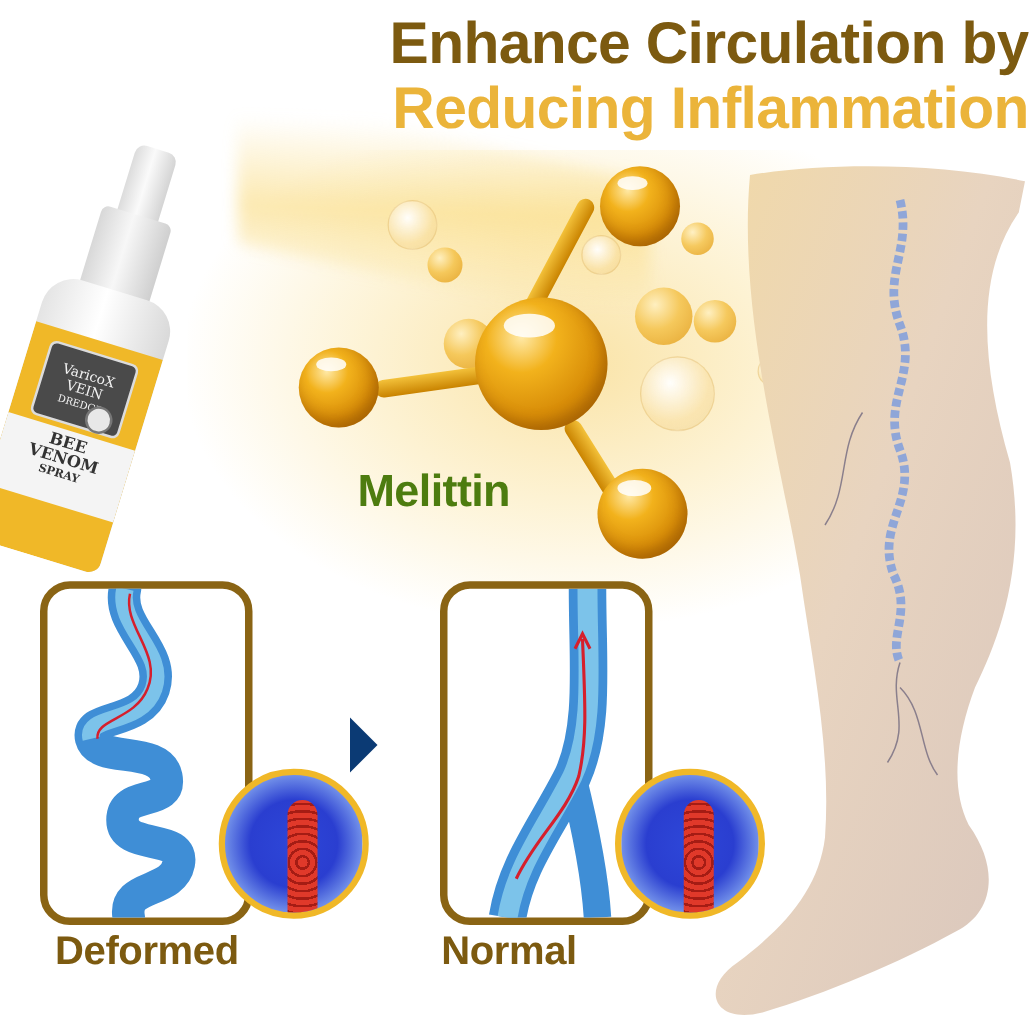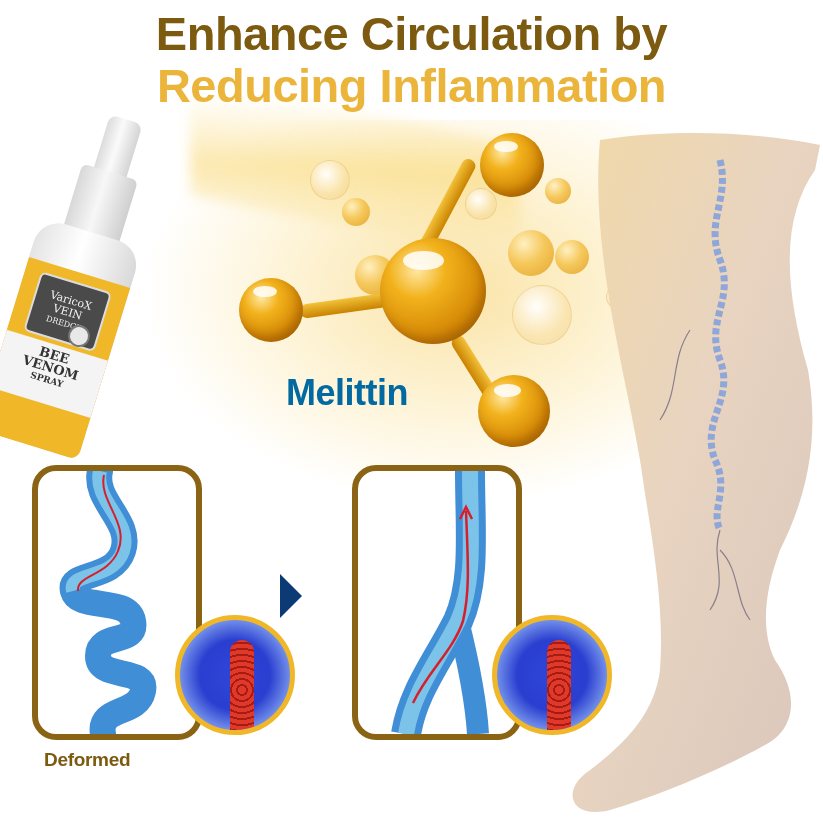--- a/index.html
+++ b/index.html
@@ -14,21 +14,21 @@
     background: radial-gradient(ellipse at 55% 45%, rgba(246,205,95,0.55) 0%, rgba(250,222,140,0.35) 40%, rgba(255,255,255,0) 72%);
     pointer-events: none;
   }
   .beam {
     position: absolute; left: 190px; top: 110px; width: 330px; height: 120px;
     background: linear-gradient(170deg, rgba(255,255,255,0) 10%, rgba(249,214,110,0.55) 50%, rgba(255,255,255,0) 90%);
     transform: skewY(12deg);
     filter: blur(6px);
   }
 
-  .headline { position: absolute; left: 0; top: 8px; width: 823px; text-align: center; font-weight: 700; line-height: 52px; letter-spacing: -0.5px; }
+  .headline { position: absolute; left: 0; top: 8px; width: 823px; text-align: right; font-weight: 700; line-height: 52px; letter-spacing: -0.5px; }
   .headline .l1 { display: block; font-size: 47px; color: #7c5a10; }
   .headline .l2 { display: block; font-size: 47px; color: #ebb43a; }
 
   
   .bottle { position: absolute; left: 10px; top: 110px; width: 120px; height: 340px; transform: rotate(17deg); transform-origin: 60px 170px; }
   .bottle .pump { position: absolute; left: 50px; top: 0; width: 34px; height: 60px; border-radius: 8px 8px 4px 4px; background: linear-gradient(90deg,#dcdcdc,#fafafa 45%,#d4d4d4); }
   .bottle .cap { position: absolute; left: 38px; top: 55px; width: 58px; height: 70px; border-radius: 6px; background: linear-gradient(90deg,#d8d8d8,#f7f7f7 45%,#cfcfcf); }
   .bottle .body { position: absolute; left: 14px; top: 118px; width: 106px; height: 222px; border-radius: 26px 26px 10px 10px; background: linear-gradient(90deg,#e4e4e4,#ffffff 45%,#d9d9d9); overflow: hidden; }
   .bottle .label { position: absolute; left: 0; top: 42px; width: 106px; height: 180px; background: #f0b828; }
   .bottle .brand-badge { position: absolute; left: 16px; top: 52px; width: 74px; height: 62px; background: #4a4a4a; border: 2px solid #dcdcdc; border-radius: 6px; color: #f2f2f2; font-family: "DejaVu Serif", serif; text-align: center; font-size: 11px; line-height: 12px; padding-top: 12px; }
@@ -42,39 +42,39 @@
     background: radial-gradient(circle at 35% 30%, #ffe9a6 0%, #f2b21c 28%, #d88d08 62%, #a86200 100%);
     box-shadow: inset -4px -6px 10px rgba(120,60,0,0.35); }
   .ball::after { content: ""; position: absolute; left: 22%; top: 12%; width: 38%; height: 18%; border-radius: 50%; background: rgba(255,255,255,0.85); }
   .ghost { position: absolute; border-radius: 50%;
     background: radial-gradient(circle at 40% 35%, rgba(255,255,255,0.95), rgba(248,222,160,0.55) 60%, rgba(230,190,110,0.35));
     border: 1px solid rgba(220,180,100,0.35); }
   .smallball { position: absolute; border-radius: 50%;
     background: radial-gradient(circle at 35% 30%, #fff0c0, #f4c24a 45%, #e09a18); opacity: 0.85; }
   .bond { position: absolute; height: 14px; background: linear-gradient(180deg,#f3c13a,#c98300); border-radius: 7px; transform-origin: 0 50%; }
 
-  .melittin { position: absolute; left: 286px; top: 372px; font-size: 36px; font-weight: 700; color: #0369a1; letter-spacing: -0.5px; }
+  .melittin { position: absolute; left: 286px; top: 372px; font-size: 36px; font-weight: 700; color: #4d7c0f; letter-spacing: -0.5px; }
 
   
   .leg { position: absolute; left: 570px; top: 130px; width: 260px; height: 700px; }
 
   
   .panel { position: absolute; border: 6px solid #8a6414; border-radius: 24px; background: #ffffff; }
   .p1 { left: 32px; top: 465px; width: 170px; height: 275px; }
   .p2 { left: 352px; top: 465px; width: 170px; height: 275px; }
   .zoomcircle { position: absolute; width: 120px; height: 120px; border-radius: 50%; border: 5px solid #f0b828; overflow: hidden;
     background: radial-gradient(circle at 50% 50%, #2e47d8 0%, #2a3ed0 45%, #6f8de8 70%, #dfe7f4 100%); }
   .c1 { left: 175px; top: 615px; }
   .c2 { left: 492px; top: 615px; }
   .cells { position: absolute; left: 50px; top: 20px; width: 24px; height: 100px; border-radius: 12px;
     background: repeating-radial-gradient(circle at 50% 50%, #e0392a 0 4px, #a51c14 4px 6px); }
 
   .arrow { position: absolute; left: 280px; top: 574px; width: 0; height: 0; border-top: 22px solid transparent; border-bottom: 22px solid transparent; border-left: 22px solid #0b3a74; }
 
-  .caption { position: absolute; font-size: 19px; font-weight: 700; color: #7c5a10; line-height: 30px; letter-spacing: -0.3px; }
+  .caption { position: absolute; font-size: 32px; font-weight: 700; color: #7c5a10; line-height: 30px; letter-spacing: -0.3px; }
   .cap1 { left: 44px; top: 745px; }
   .cap2 { left: 353px; top: 745px; }
   .caption span { display: block; }
 </style>
 </head>
 <body>
 
 <div class="stage">
 
   <div class="glow"></div>
@@ -165,14 +165,15 @@
   </div>
 
   <div class="zoomcircle c2">
     <div class="cells"></div>
   </div>
 
   <div class="caption cap1">
     <span>Deformed</span>
   </div>
   <div class="caption cap2">
+    <span>Normal</span>
   </div>
 </div>
 
 </body></html>

